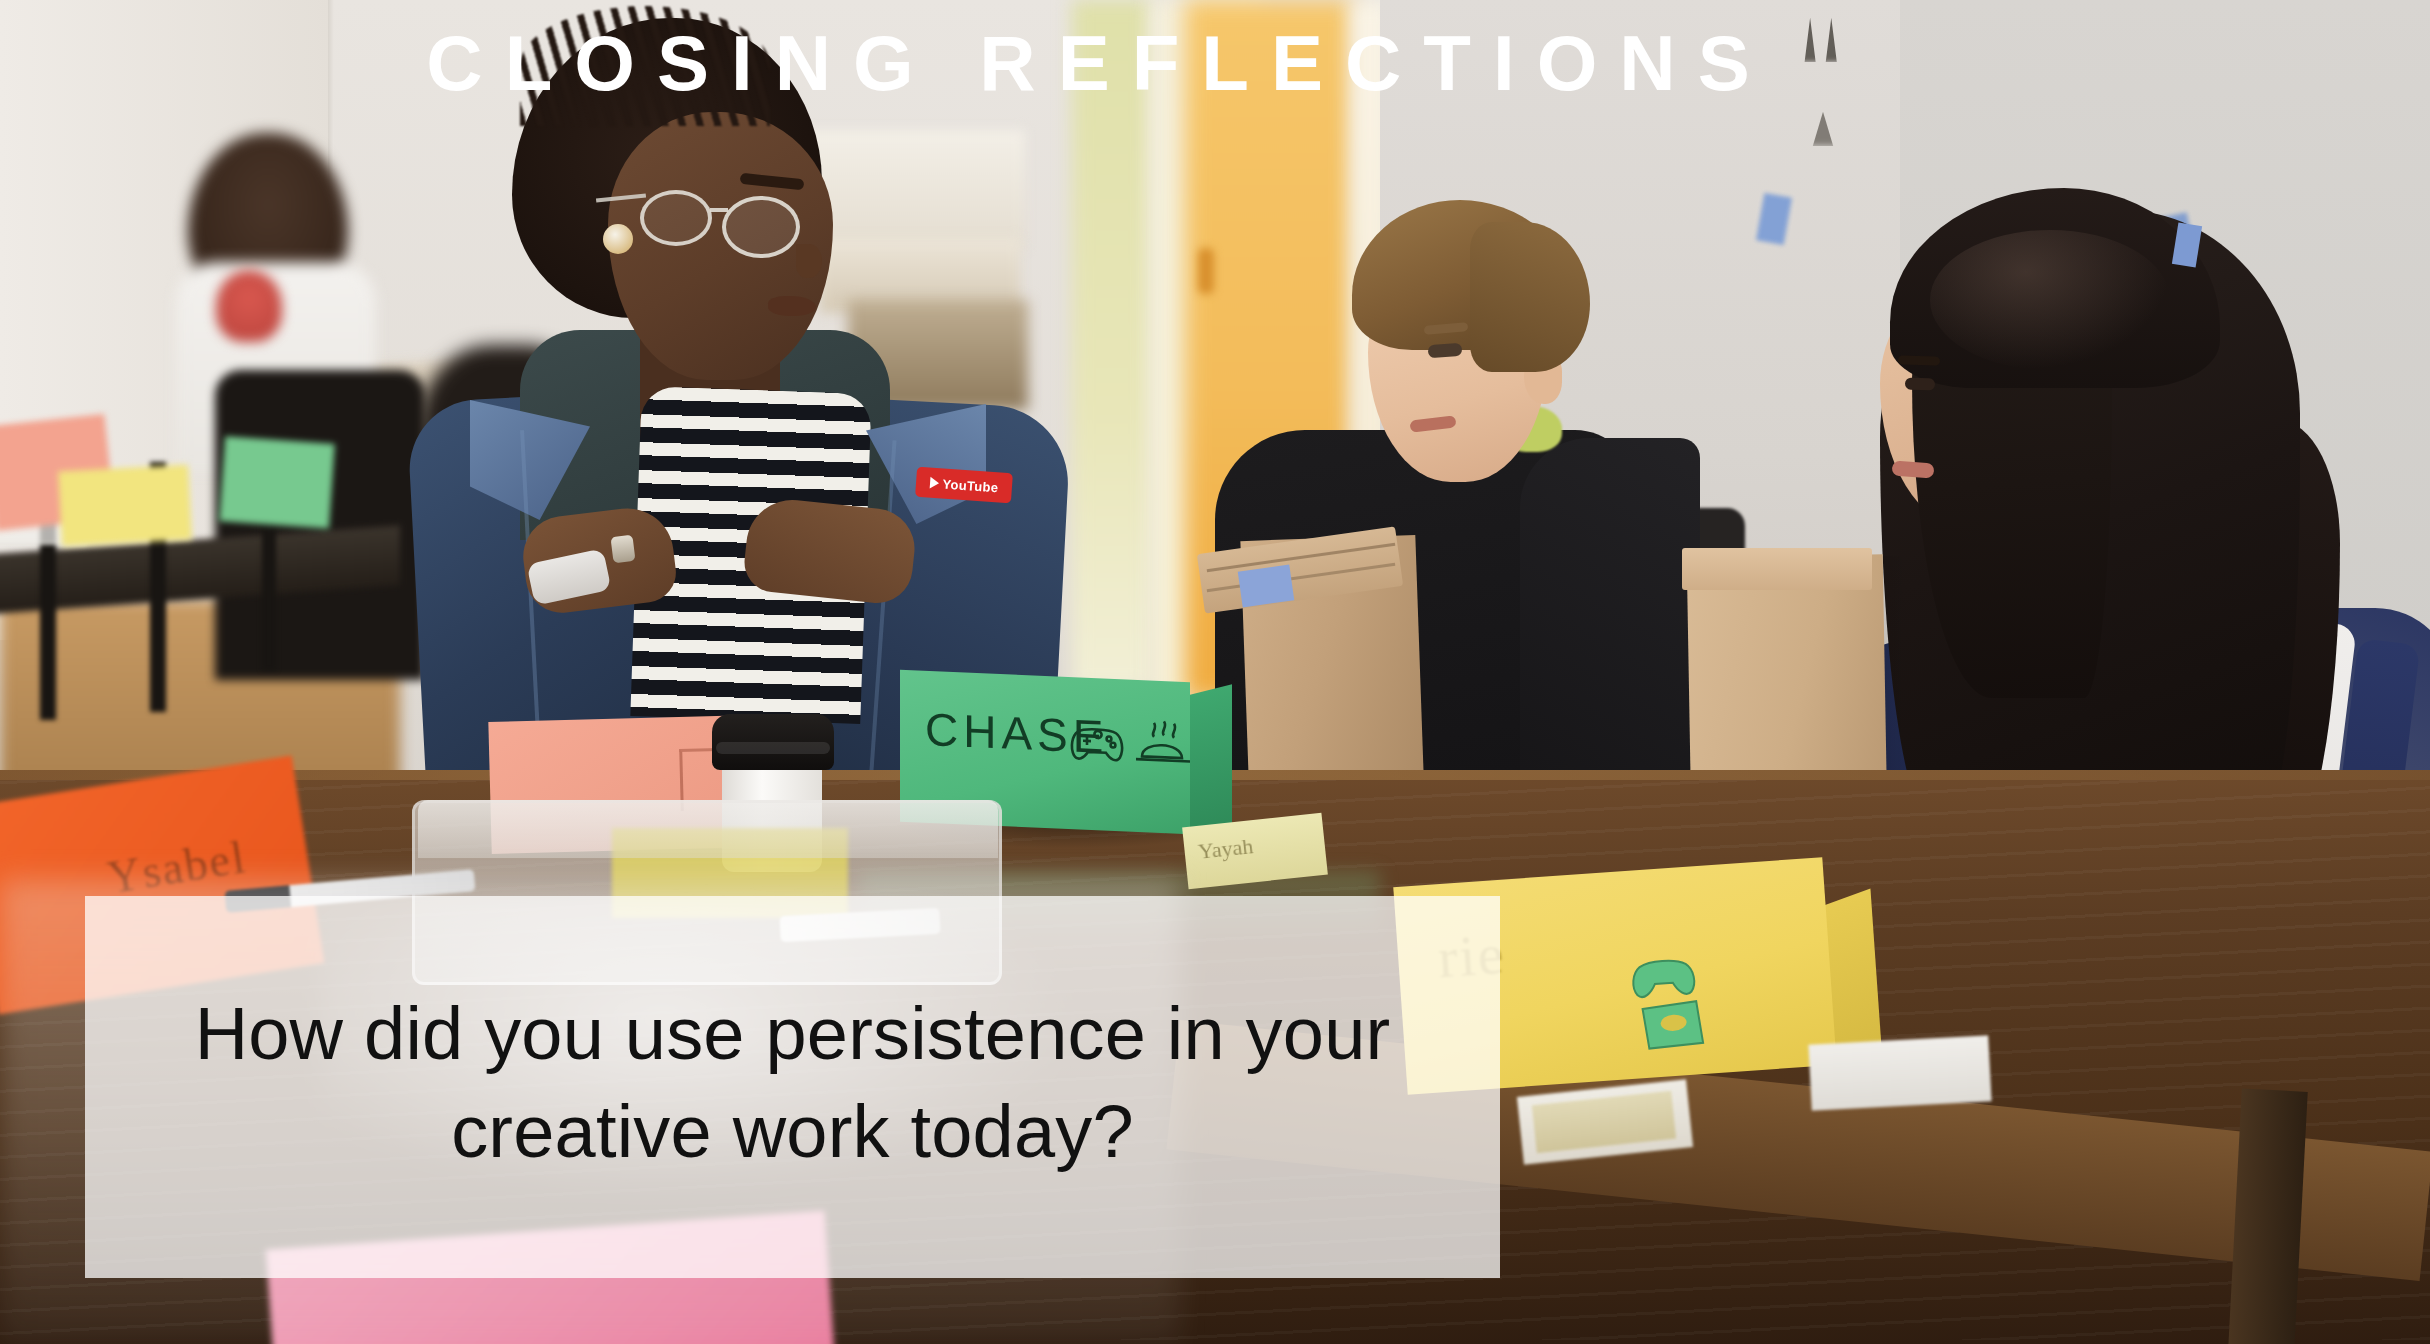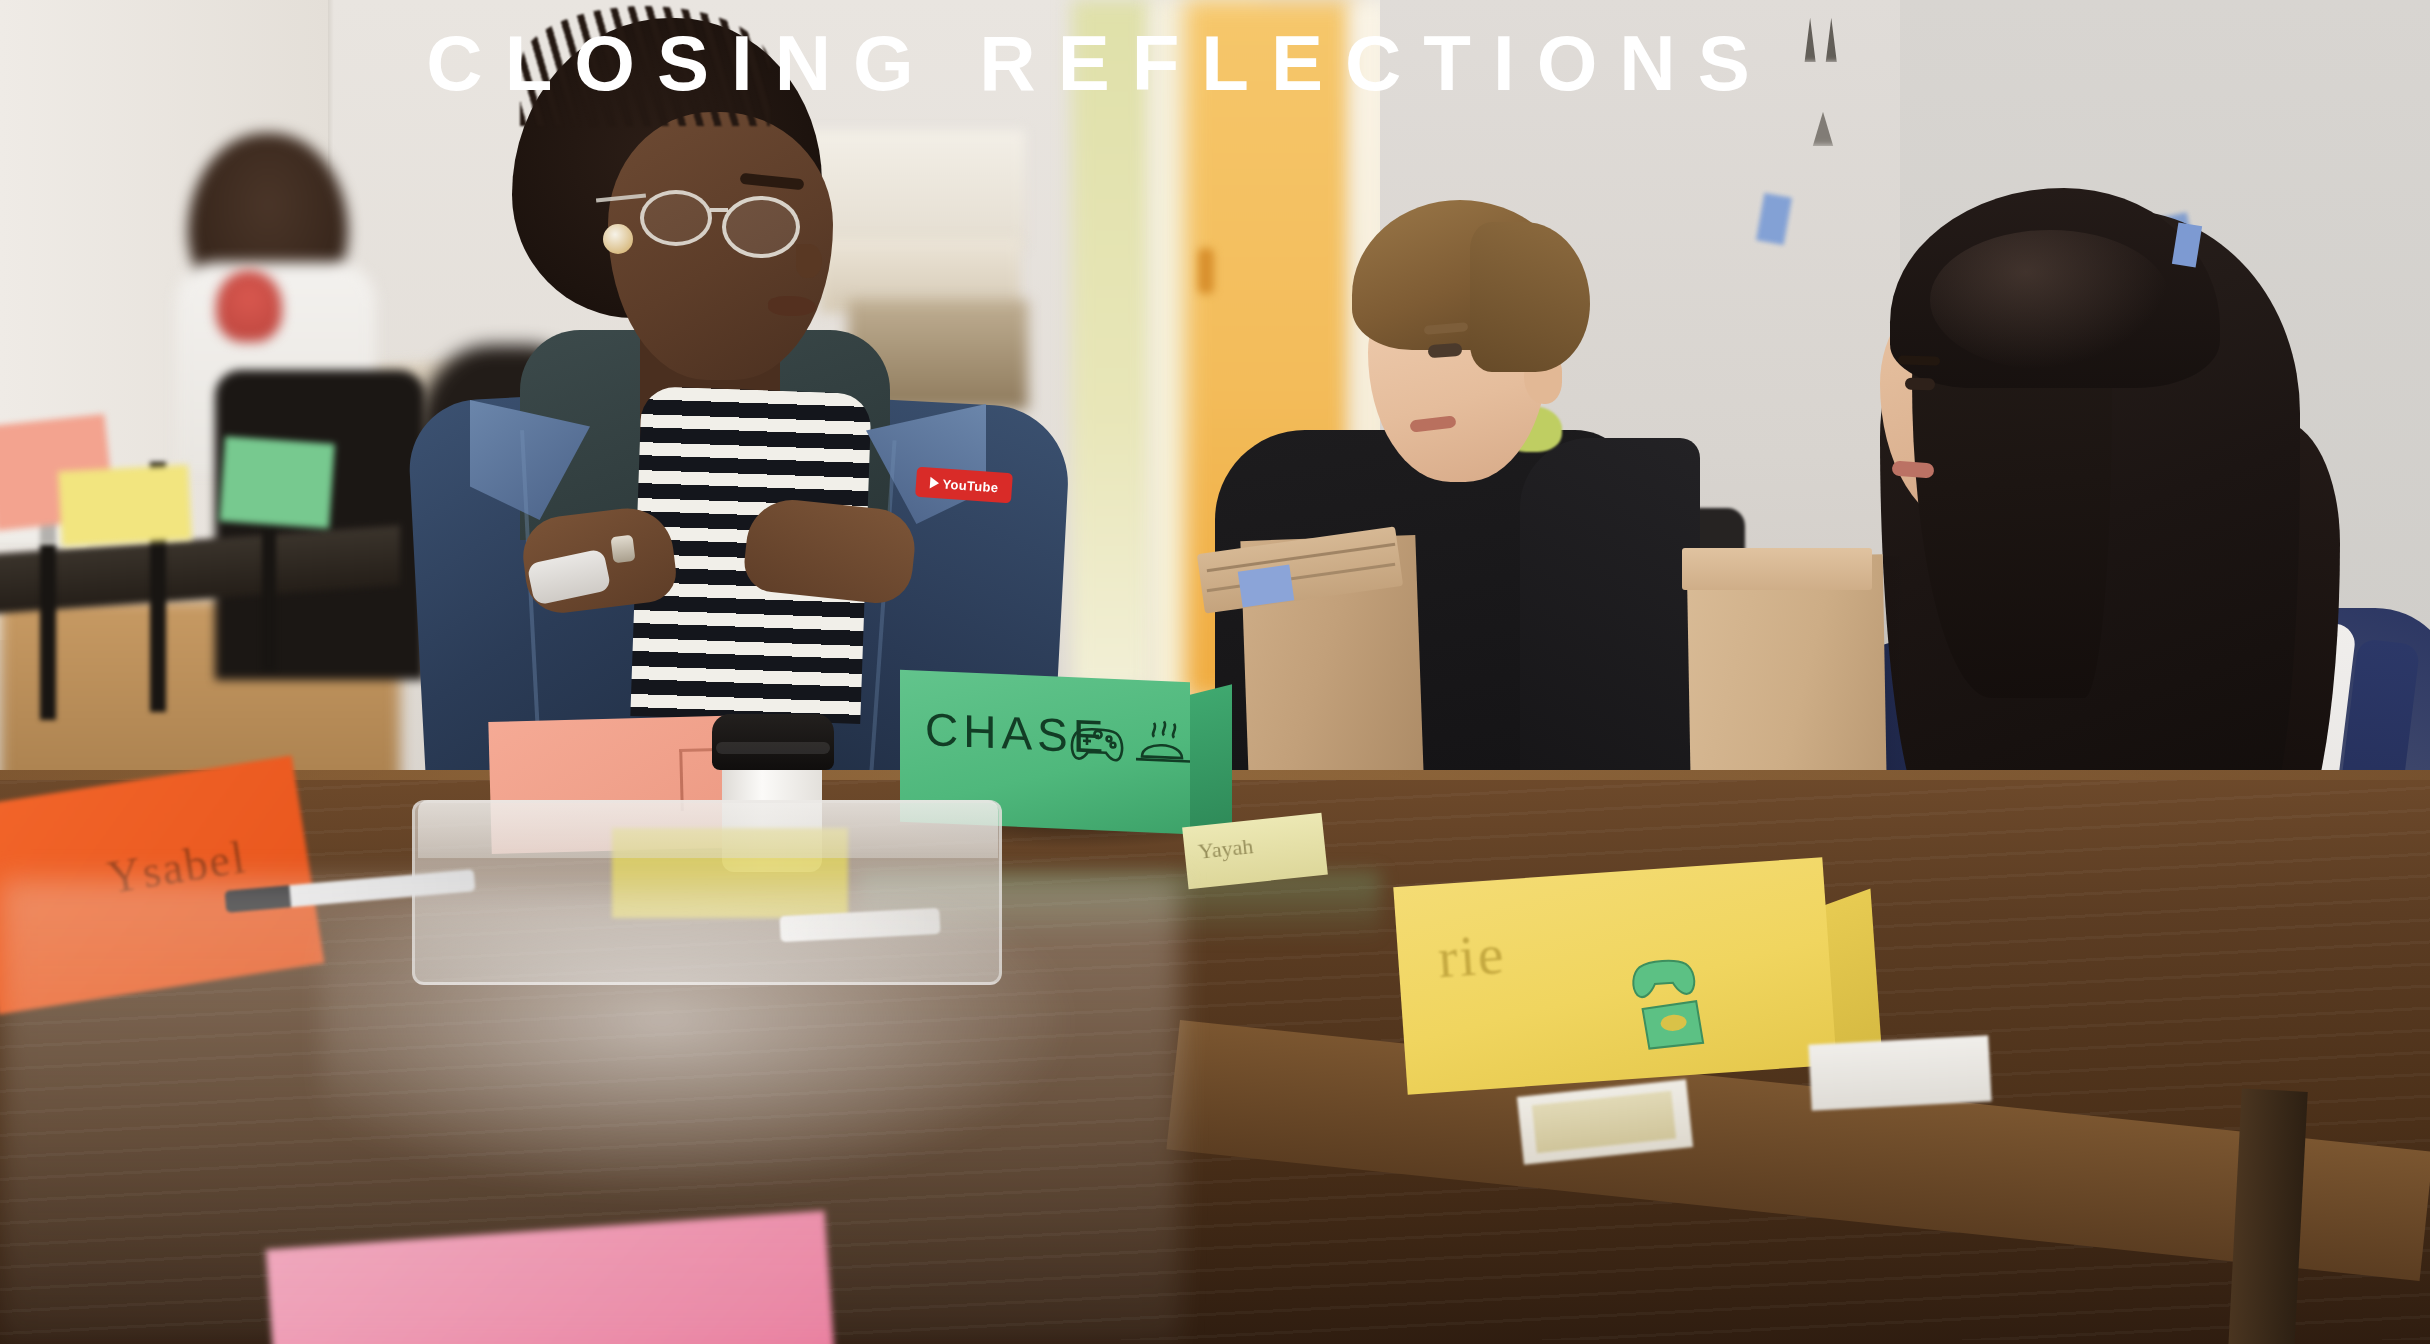--- a/index.html
+++ b/index.html
@@ -902,14 +902,17 @@
     <div class="handwriting-orange">Ysabel</div>
     <div class="marker-left"></div>
     <div class="paper-pink-fg"></div>
 
     <div class="fg-blur"></div>
     <div class="fg-white-sheen"></div>
   </div>
 
   <div class="title">CLOSING REFLECTIONS</div>
 
+  <div class="caption-panel">
+    <div class="caption-text">How did you use persistence in your creative work today?</div>
+  </div>
 
 </div>
 
 </body></html>

